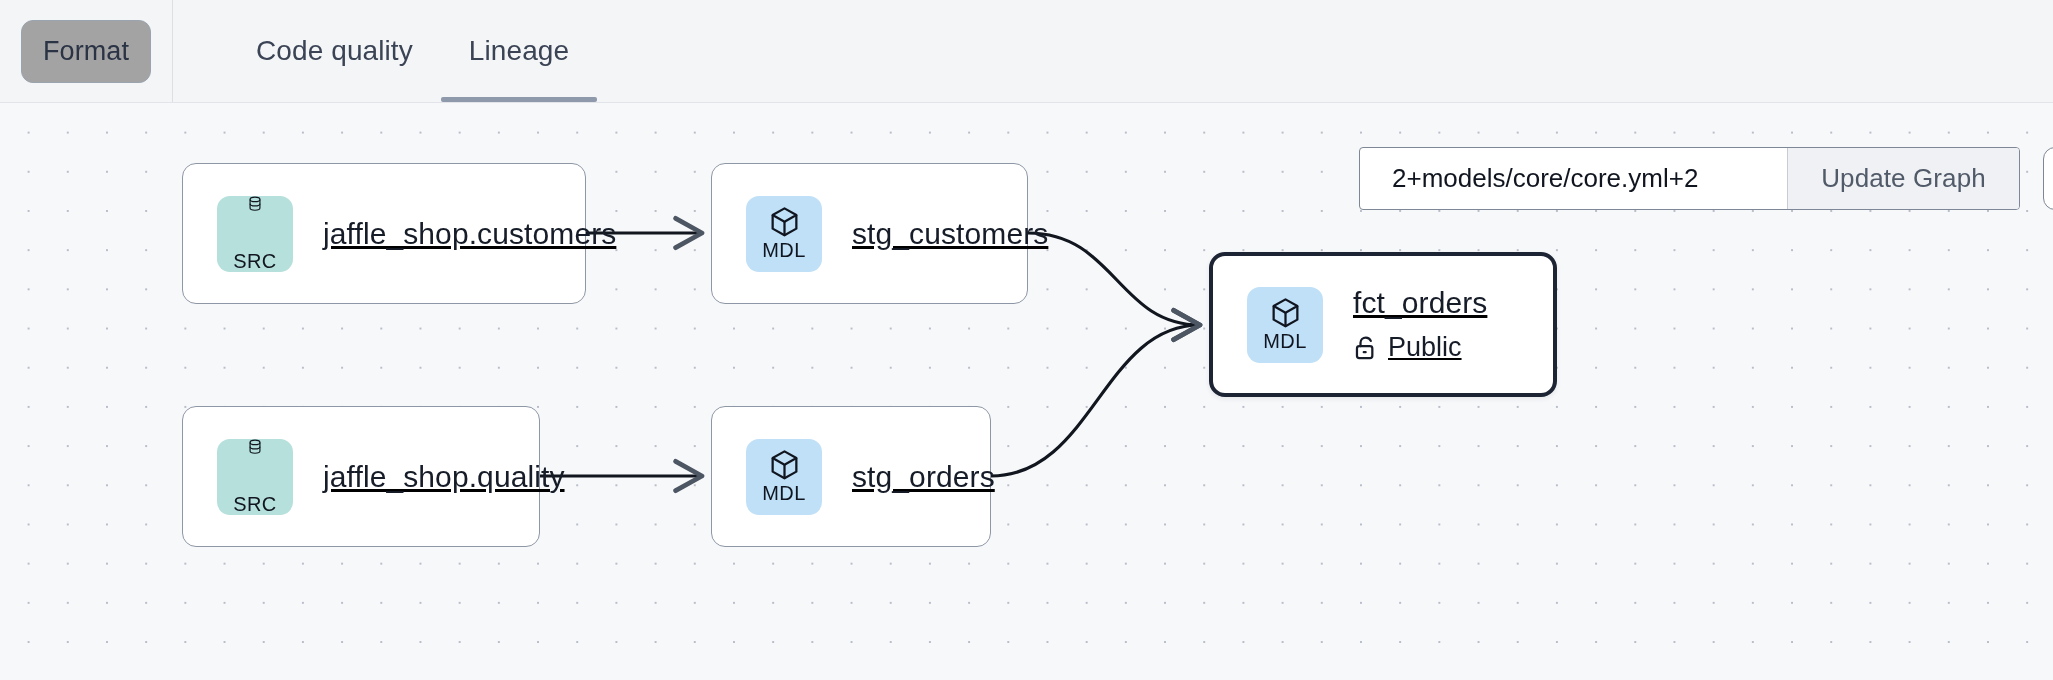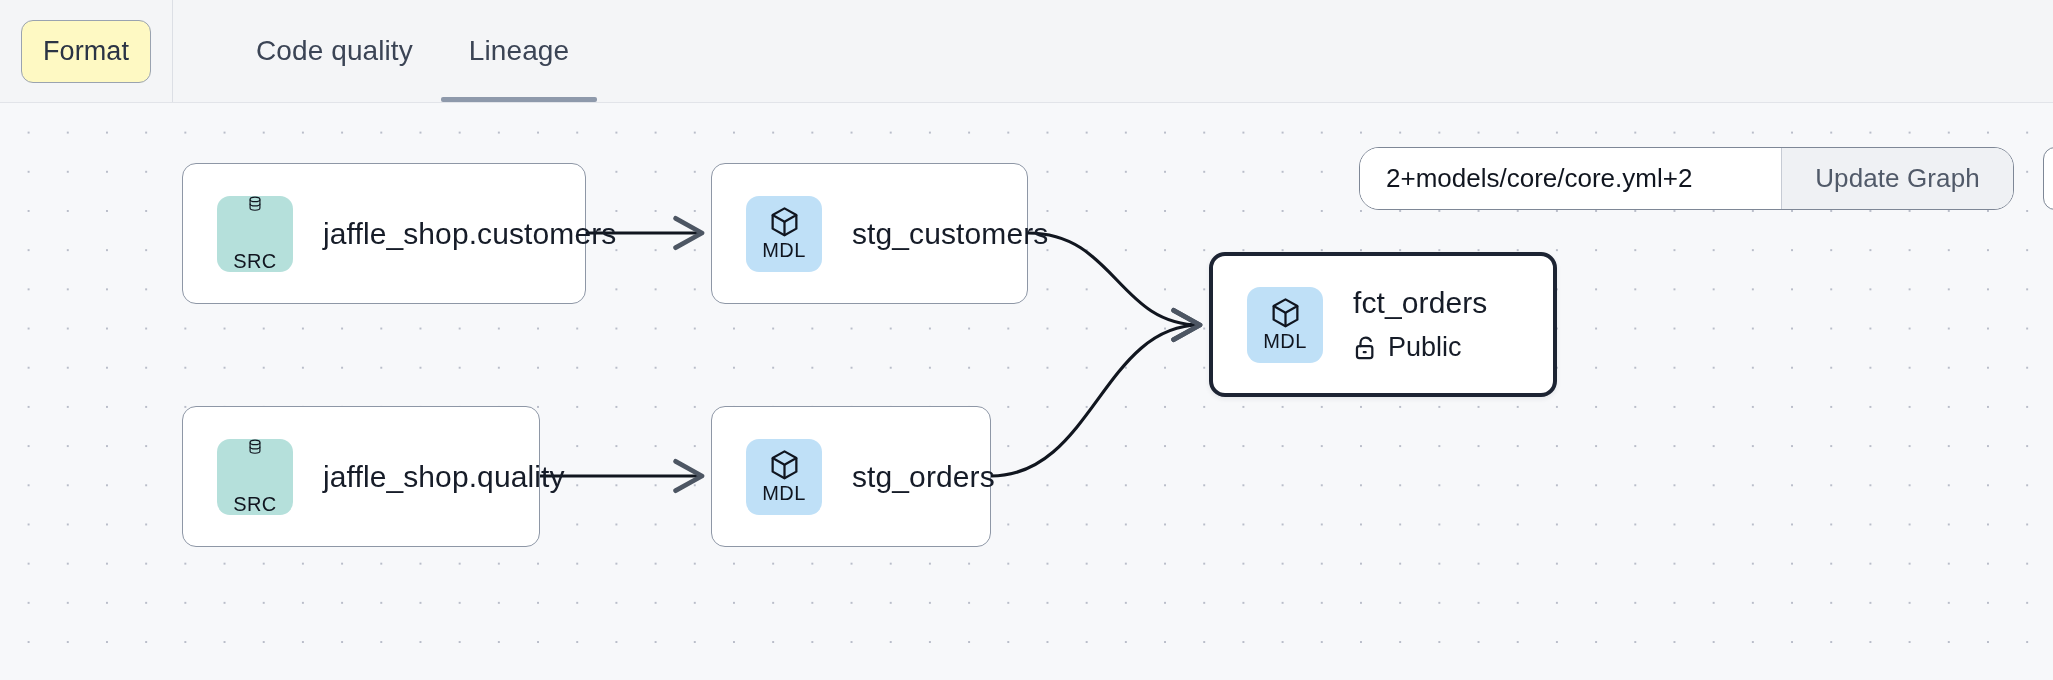--- a/index.html
+++ b/index.html
@@ -33,21 +33,21 @@
     width: 172px;
     height: 102px;
     display: flex;
     align-items: center;
     justify-content: center;
     flex: none;
   }
   .format-btn {
     width: 130px;
     height: 63px;
-    background: #fef9c3;
+    background: #a3a3a3;
     border: 1.5px solid #9aa3b0;
     border-radius: 12px;
     color: #2b3445;
     font-size: 27px;
     line-height: 60px;
     text-align: center;
     letter-spacing: .1px;
     cursor: pointer;
   }
   .toolbar-divider {
@@ -141,20 +141,21 @@
     font-size: 20px;
     color: #10151f;
     letter-spacing: .4px;
     line-height: 22px;
   }
   .node-body {
     margin-left: 30px;
     display: flex;
     flex-direction: column;
     justify-content: center;
+    text-decoration: underline;
   }
   .node-title {
     font-size: 30px;
     color: #161c28;
     letter-spacing: .1px;
     white-space: nowrap;
   }
   .node-sub {
     display: flex;
     align-items: center;
@@ -167,22 +168,23 @@
   
   .filter-group {
     position: absolute;
     top: 44px;
     left: 1359px;
     height: 63px;
     display: flex;
     align-items: stretch;
     background: #ffffff;
     border: 1.5px solid #7e8796;
-    border-radius: 20px;
+    border-radius: 4px;
     overflow: hidden;
+    padding-left: 6px;
   }
   .filter-input {
     width: 421px;
     height: 100%;
     border: none;
     outline: none;
     background: #ffffff;
     font-family: "Liberation Sans", sans-serif;
     font-size: 26px;
     color: #10151f;

